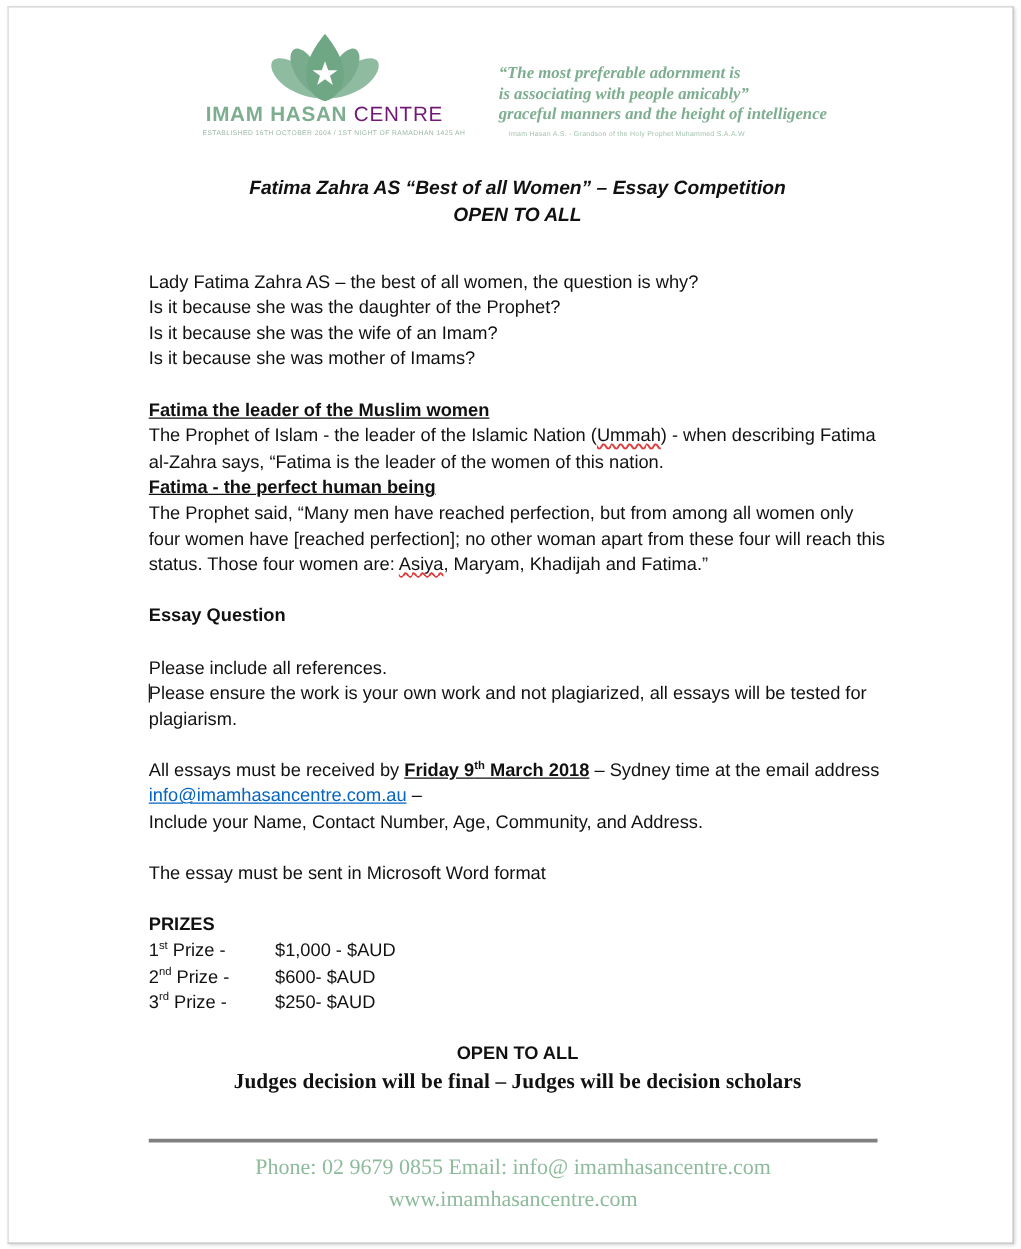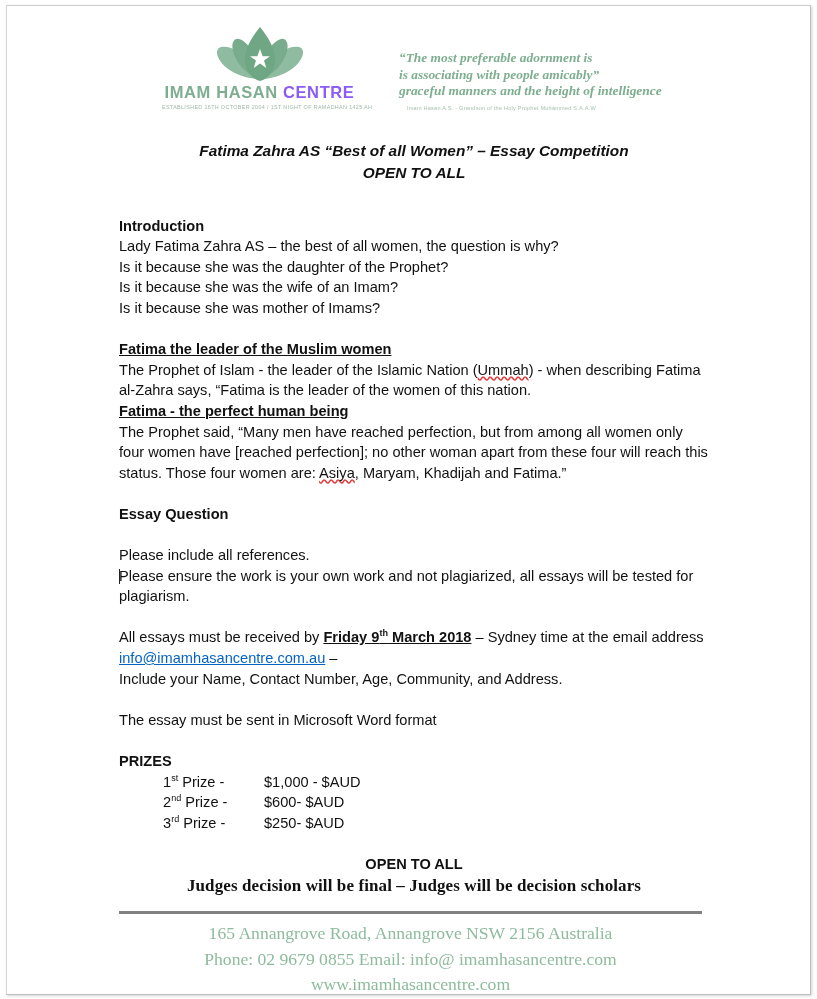--- a/index.html
+++ b/index.html
@@ -52,22 +52,22 @@
     font-family: "Liberation Sans", sans-serif;
     font-size: 16.5px;
     letter-spacing: 0.6px;
     white-space: nowrap;
   }
   .brand-bold {
     font-weight: bold;
     color: #7EAE90;
   }
   .brand-light {
-    font-weight: bold;
-    color: #8b5cf6;
+    font-weight: normal;
+    color: #701a75;
   }
   .established {
     margin-top: 2px;
     font-size: 5.4px;
     letter-spacing: 0.35px;
     color: #9dbaa8;
     white-space: nowrap;
   }
   .quote-block {
     position: absolute;
@@ -152,21 +152,21 @@
     display: inline-block;
     width: 0;
     border-left: 1px solid #222;
     height: 15px;
     vertical-align: -3px;
     margin-right: -1px;
   }
 
   
   .prizes { margin: 0; }
-  .prize-row { display: flex; line-height: 20.6px; margin-left: 44px; }
+  .prize-row { display: flex; line-height: 20.6px; }
   .prize-label { width: 101px; flex: 0 0 101px; }
   .prize-value { flex: 1; }
 
   .center-bold {
     text-align: center;
     font-weight: bold;
     font-size: 14.6px;
     line-height: 21px;
     margin: 0;
   }
@@ -246,21 +246,20 @@
 
     <div class="doc-title">
       <span>Fatima Zahra AS “Best of all Women” – Essay Competition</span>
       <span class="line2">OPEN TO ALL</span>
     </div>
 
     <div class="gap"></div>
     <div class="gap-sm"></div>
 
     <div class="sec">
-      <h2 class="hd">Introduction</h2>
       <p class="body">Lady Fatima Zahra AS – the best of all women, the question is why?</p>
       <p class="body">Is it because she was the daughter of the Prophet?</p>
       <p class="body">Is it because she was the wife of an Imam?</p>
       <p class="body">Is it because she was mother of Imams?</p>
     </div>
 
     <div class="gap"></div>
 
     <div class="sec">
       <div><h2 class="hd uline">Fatima the leader of the Muslim women</h2></div>
@@ -316,19 +315,18 @@
 
     <div class="sec">
       <p class="center-bold">OPEN TO ALL</p>
       <p class="center-serif">Judges decision will be final – Judges will be decision scholars</p>
     </div>
   </div>
 
   <div class="footer">
     <div class="footer-rule"></div>
     <div class="footer-text">
-      <div>165 Annangrove Road, Annangrove NSW 2156 Australia</div>
       <div>Phone: 02 9679 0855 Email: info@ imamhasancentre.com</div>
       <div>www.imamhasancentre.com</div>
     </div>
   </div>
 
 </div>
 
 </body></html>

